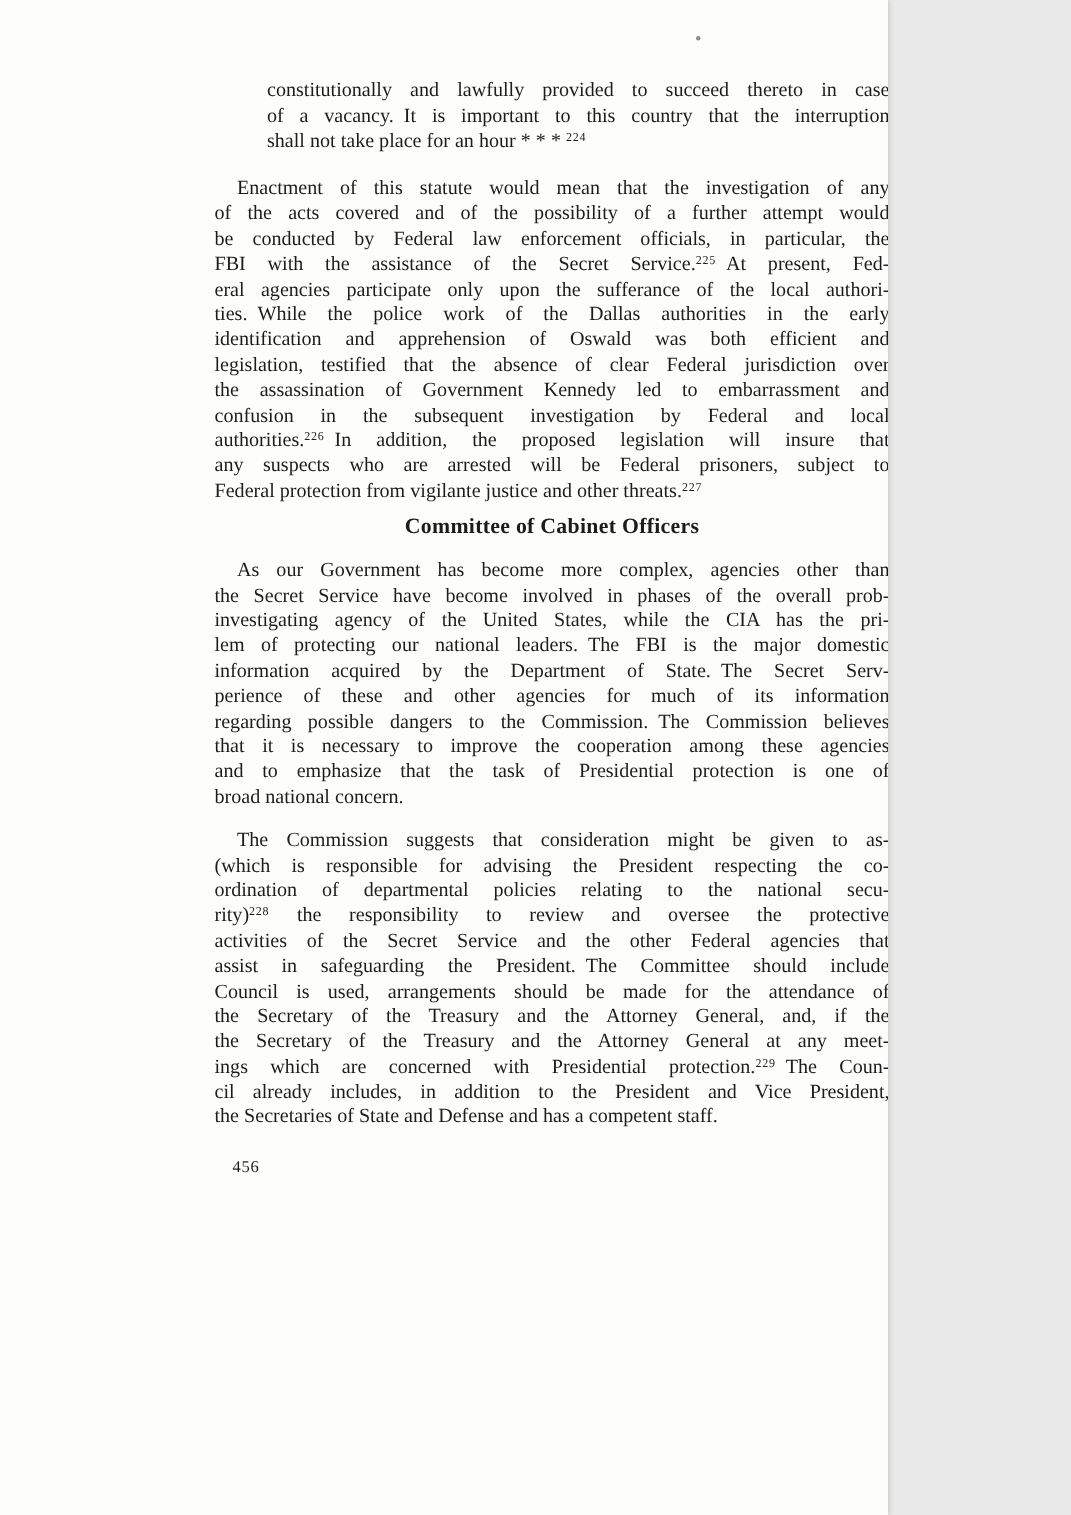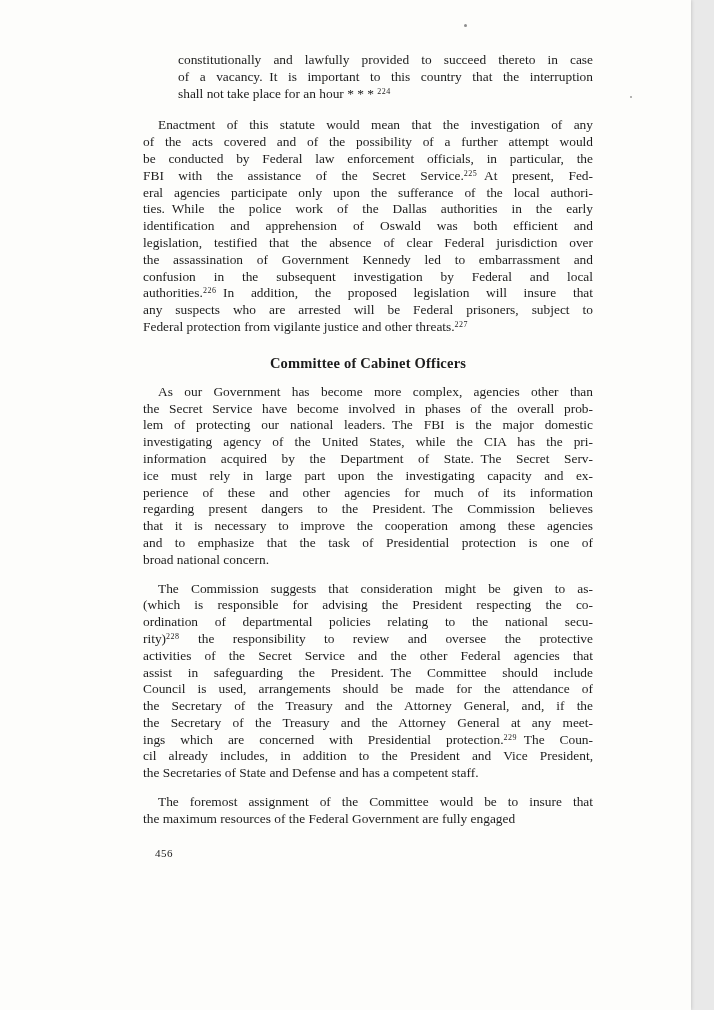--- a/index.html
+++ b/index.html
@@ -1,18 +1,18 @@
 <!DOCTYPE html>
 <html><head>
 <meta charset="utf-8">
 <style>
   html, body { margin: 0; padding: 0; background: #e9e9e9; }
   .page {
     position: relative;
-    width: 691px;
+    width: 592px;
     height: 1010px;
     background: #fdfdfb;
     overflow: hidden;
     box-shadow: 0 0 4px rgba(0,0,0,.2);
     font-family: "Liberation Serif", "DejaVu Serif", serif;
     color: #1c1c1c;
   }
   .text-block {
     position: absolute;
     left: 143px;
@@ -30,21 +30,21 @@
   .line.end { text-align-last: left; }
   .quote { margin-left: 35px; }
   .para { margin-top: 12px; }
   .para.after-quote { margin-top: 15px; }
   .para .line.first { text-indent: 15px; }
   h2.heading {
     font-size: 14.5px;
     font-weight: bold;
     text-align: center;
     letter-spacing: 0.2px;
-    margin: 18px 0 7px 0;
+    margin: 6px 0 7px 0;
     line-height: 18px;
   }
   sup.fn {
     font-size: 8px;
     line-height: 0;
     vertical-align: 4px;
     letter-spacing: 0.5px;
   }
   .pagenum {
     margin-top: 17px;
@@ -88,43 +88,38 @@
         <div class="line">the assassination of Government Kennedy led to embarrassment and</div>
         <div class="line">confusion in the subsequent investigation by Federal and local</div>
         <div class="line">authorities.<sup class="fn">226</sup> In addition, the proposed legislation will insure that</div>
         <div class="line">any suspects who are arrested will be Federal prisoners, subject to</div>
         <div class="line end">Federal protection from vigilante justice and other threats.<sup class="fn">227</sup></div>
       </div>
       <h2 class="heading">Committee of Cabinet Officers</h2>
       <div class="block para">
         <div class="line first">As our Government has become more complex, agencies other than</div>
         <div class="line">the Secret Service have become involved in phases of the overall prob-</div>
+        <div class="line">investigating agency of the United States, while the CIA has the pri-</div>
         <div class="line">lem of protecting our national leaders. The FBI is the major domestic</div>
-        <div class="line">investigating agency of the United States, while the CIA has the pri-</div>
         <div class="line">information acquired by the Department of State. The Secret Serv-</div>
-        <div class="line">ice must rely in large part upon the investigating capacity and ex-</div>
         <div class="line">perience of these and other agencies for much of its information</div>
-        <div class="line">regarding present dangers to the President. The Commission believes</div>
+        <div class="line">regarding possible dangers to the Commission. The Commission believes</div>
         <div class="line">that it is necessary to improve the cooperation among these agencies</div>
         <div class="line">and to emphasize that the task of Presidential protection is one of</div>
         <div class="line end">broad national concern.</div>
       </div>
       <div class="block para">
         <div class="line first">The Commission suggests that consideration might be given to as-</div>
         <div class="line">(which is responsible for advising the President respecting the co-</div>
         <div class="line">ordination of departmental policies relating to the national secu-</div>
         <div class="line">rity)<sup class="fn">228</sup> the responsibility to review and oversee the protective</div>
         <div class="line">activities of the Secret Service and the other Federal agencies that</div>
         <div class="line">assist in safeguarding the President. The Committee should include</div>
         <div class="line">Council is used, arrangements should be made for the attendance of</div>
         <div class="line">the Secretary of the Treasury and the Attorney General, and, if the</div>
         <div class="line">the Secretary of the Treasury and the Attorney General at any meet-</div>
         <div class="line">ings which are concerned with Presidential protection.<sup class="fn">229</sup> The Coun-</div>
         <div class="line">cil already includes, in addition to the President and Vice President,</div>
         <div class="line end">the Secretaries of State and Defense and has a competent staff.</div>
       </div>
-      <div class="block para">
-        <div class="line first">The foremost assignment of the Committee would be to insure that</div>
-        <div class="line end">the maximum resources of the Federal Government are fully engaged</div>
-      </div>
       <div class="pagenum">456</div>
   </main>
 </div>
 
 </body></html>

